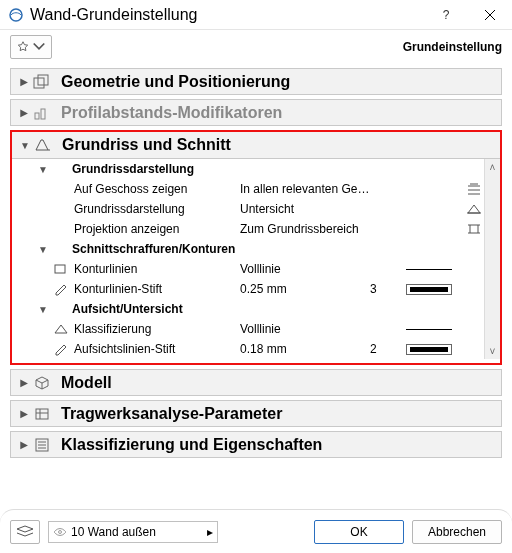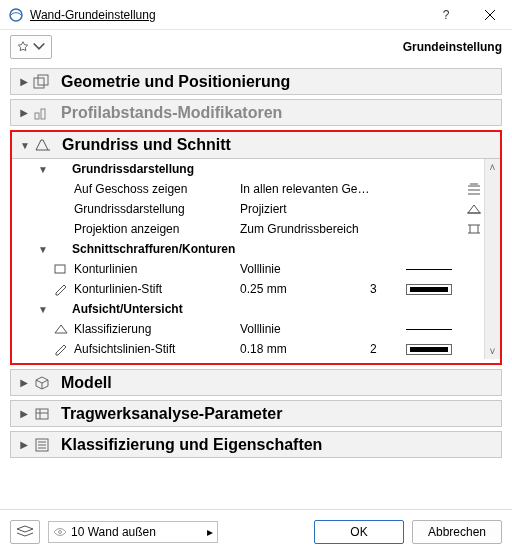--- a/index.html
+++ b/index.html
@@ -1,19 +1,19 @@
 <!DOCTYPE html>
 <html><head>
 <meta charset="utf-8">
 <style>
   * { box-sizing: border-box; font-family: "Segoe UI", Tahoma, sans-serif; }
   body { margin: 0; background: #fff; width: 512px; height: 553px; overflow: hidden; font-size: 12px; color: #000; }
   .titlebar { height: 30px; display: flex; align-items: center; padding: 0 0 0 8px; border-bottom: 1px solid #e5e5e5; }
   .titlebar .app-icon { width: 16px; height: 16px; margin-right: 6px; color:#2d6db3; }
-  .titlebar .title { flex: 1; font-size: 12px; text-decoration: underline; }
+  .titlebar .title { flex: 1; font-size: 16px; }
   .titlebar .btn { width: 44px; height: 30px; display: flex; align-items: center; justify-content: center; color:#333; }
   .toprow { height: 34px; display: flex; align-items: center; padding: 4px 10px 4px 10px; gap:12px; }
   .fav { width: 42px; height: 24px; border: 1px solid #b5b5b5; border-radius: 2px; display: flex; align-items: center; justify-content: center; gap:2px; background:#fdfdfd; }
   .fav svg { width:14px; height:14px; }
   .spacer { flex: 1; }
   .subtitle { font-weight: 600; font-size: 12px; color:#000; }
   .body { padding: 0 10px 0 10px; }
   .section { display: flex; align-items: center; height: 27px; border: 1px solid #c9c9c9; background: #f2f2f2; padding: 0 6px; margin-top: 4px; }
   .section .disclosure { width: 14px; text-align: center; color:#555; font-size:10px; }
   .section .sicon { width: 22px; display:flex; align-items:center; justify-content:center; }
@@ -30,21 +30,21 @@
   .row .c4 { width: 54px; display:flex; align-items:center; justify-content:flex-start; }
   .row.group .c1 { font-weight:600; padding-left:0; }
   .linebox { width:46px; height:11px; border:1px solid #666; display:flex; align-items:center; padding:0 3px; }
   .linebox .bar { height:5px; background:#000; flex:1; }
   .thinline { width:46px; height:0; border-top:1px solid #000; }
   .hatchbox { width:46px; height:11px; border:1px solid #666; background: repeating-linear-gradient(135deg,#000 0,#000 1px,transparent 1px,transparent 4px); position:relative; }
   .hatchbox::after{content:"";position:absolute;right:-4px;bottom:1px;border-left:4px solid #000;border-top:3px solid transparent;border-bottom:3px solid transparent;}
   .endicon { margin-left:auto; width:20px; display:flex; align-items:center; justify-content:center; color:#555; }
   .scrollbar { position:absolute; right:0; top:0; bottom:0; width:16px; background:#f0f0f0; border-left:1px solid #dcdcdc; }
   .scrollbar .arrow { height:16px; display:flex; align-items:center; justify-content:center; color:#666; font-size:10px; }
-  .footer { position:absolute; bottom:0; left:0; right:0; height:44px; border-top:1px solid #ddd; display:flex; align-items:center; padding:0 10px; gap:8px; }
+  .footer { position:absolute; bottom:0; left:0; right:0; height:44px; border-top:1px solid #ddd; display:flex; align-items:center; padding:0 10px; gap:8px;border-radius:14px; }
   .layerbtn { width:30px; height:24px; border:1px solid #b5b5b5; border-radius:2px; display:flex; align-items:center; justify-content:center; }
   .eyefield { height:22px; border:1px solid #c0c0c0; display:flex; align-items:center; padding:0 4px; gap:4px; width:170px; }
   .eyefield svg{width:14px;height:14px;}
   .btn2 { width:90px; height:24px; border:1px solid #b5b5b5; background:#fdfdfd; display:flex; align-items:center; justify-content:center; border-radius:2px; }
   .btn2.primary { border:1px solid #2a6fbf; background:#fff; }
   svg { display:block; }
 </style>
 </head>
 <body>
 
@@ -130,21 +130,21 @@
         <span class="endicon">
             <svg width="16" height="14" viewBox="0 0 16 14">
               <path d="M2 12h12M2 8h12M2 4h12M4 2h8" stroke="#555" fill="none"></path>
             </svg>
           </span>
       </div>
       <div class="row">
         <span class="disclosure"></span>
           <span class="ricon"></span>
         <span class="c1">Grundrissdarstellung</span>
-        <span class="c2">Projiziert</span>
+        <span class="c2">Untersicht</span>
         <span class="c3"></span>
           <span class="c4"></span>
         <span class="endicon">
             <svg width="16" height="14" viewBox="0 0 16 14">
               <path d="M2 11L8 3l6 8z" fill="none" stroke="#555"></path>
               <path d="M1 11h14" stroke="#555"></path>
             </svg>
           </span>
       </div>
       <div class="row">

